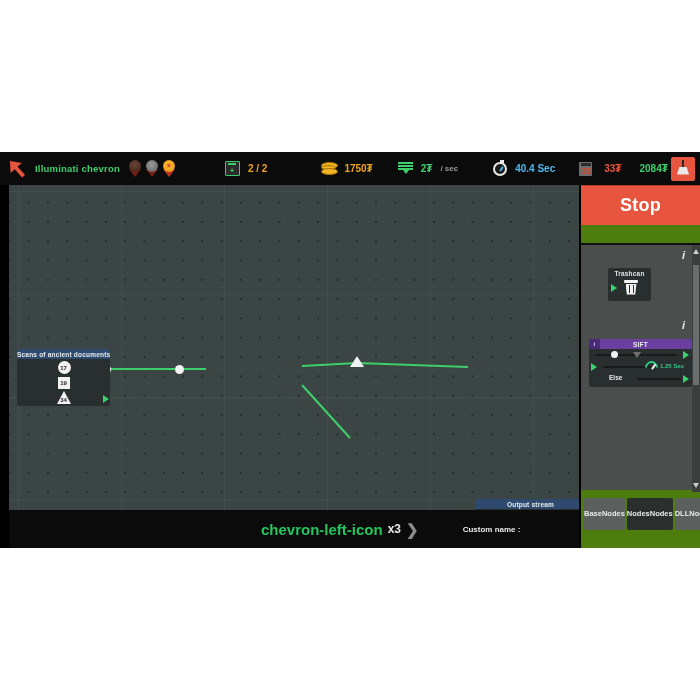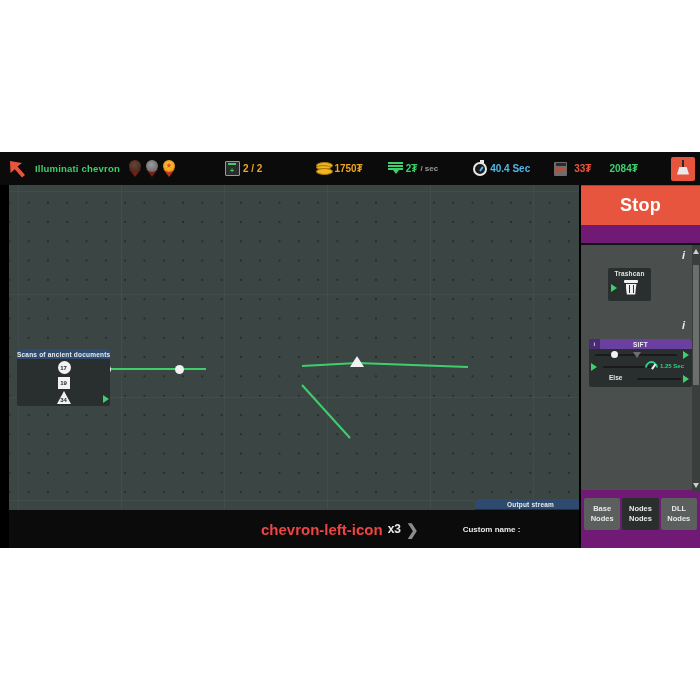--- a/index.html
+++ b/index.html
@@ -50,21 +50,21 @@
   .medal.gold .disc { background: radial-gradient(circle at 50% 45%, #ffd24a 0%, #f0a51e 55%, #c97d0c 100%); }
   .medal.gold .star {
     position: absolute; left: 5px; top: 3px;
     width: 6px; height: 6px;
     background: #e8442a;
     clip-path: polygon(50% 0%, 61% 35%, 98% 35%, 68% 57%, 79% 91%, 50% 70%, 21% 91%, 32% 57%, 2% 35%, 39% 35%);
   }
   .medal.silver .disc { background: radial-gradient(circle at 45% 40%, #9c9c9c 0%, #6e6e6e 70%, #4c4c4c 100%); }
   .medal.bronze .disc { background: radial-gradient(circle at 45% 40%, #6a4334 0%, #4a2c22 70%, #331d16 100%); }
 
-  .stat { display: flex; align-items: center; gap: 3px; white-space: nowrap; }
+  .stat { display: flex; align-items: center; gap: 8px; white-space: nowrap; }
   .stat .lbl { font-size: 10px; font-weight: bold; }
   .g-green { color: #3ecf6d; }
   .g-orange { color: #f0a51e; }
   .g-red { color: #e8553f; }
   .g-cyan { color: #4fb8e8; }
   .sep { font-size: 8px; color: #9a9a9a; font-weight: bold; }
 
   .ico-box {
     width: 15px; height: 15px; position: relative;
     display: inline-block;
@@ -226,33 +226,33 @@
   .tri-joint { position:absolute; width:0;height:0;
     border-left:7px solid transparent;border-right:7px solid transparent;border-bottom:11px solid #f2f2f2;}
 
   
   .bottombar {
     position:absolute; left: 9px; top: 358px; width: 570px; height: 38px;
     background: #0b0b0b; display:flex; align-items:center;
   }
   .zoom-group { display:flex; align-items:center; gap:5px; margin-left: 252px; }
   .chev { font-size: 15px; font-weight: bold; line-height: 1; }
-  .chev.l { color:#ef4444; }
+  .chev.l { color:#22c55e; }
   .chev.r { color:#8c8c8c; }
   .zoom-val { font-size:12px; font-weight:bold; color:#e9e9e9; }
   .scheme-group { display:flex; align-items:center; gap:6px; margin-left: 44px; }
   .scheme-lbl { font-size:8px;font-weight:bold;color:#e9e9e9;white-space:nowrap; }
   .scheme-input {
     width:145px; height:17px; background:#4a4f4e; border:none; border-radius:1px;
     color:#f0f0f0; font-size:8.5px; font-weight:bold; padding:0 6px;
     font-family:"Liberation Sans", sans-serif;
   }
 
   
-  .sidebar { position:absolute; left:581px; top:33px; width:119px; height:363px; background:#701a75; }
+  .sidebar { position:absolute; left:581px; top:33px; width:119px; height:363px; background:#4d7c0f; }
   .stop-btn {
     width:119px; height:40px; background:#e8553f;
     display:flex;align-items:center;justify-content:center;
     color:#fff; font-size:18px; font-weight:bold; letter-spacing:.3px;
     border-top: 1px solid #b03f2d;
   }
   .search-box {
     width:119px; height:17px; background:#2a2a2a; border-top:1px solid #101010;
     display:flex;align-items:center;
   }
@@ -279,21 +279,21 @@
   .pal-node { position:absolute; background:#282f2e; border-radius:2px; }
   #pal-trash { left:27px; top:23px; width:43px; height:33px; }
   #pal-sift { left:8px; top:94px; width:103px; }
 
   .tabs {
     position:absolute; left:0; top:309px; width:119px; height:40px;
     display:flex; gap:2px; padding: 4px 3px;
   }
   .tab {
     flex:1; background:#5b605f; border-radius:2px;
-    display:flex;flex-direction:column;align-items:center;justify-content:center;
+    display:flex;flex-direction:row;align-items:center;justify-content:center;
     color:#e9e9e9; font-size:7.5px; font-weight:bold; line-height:10px;
     text-align:center;
   }
   .tab.active { background:#2a2f2e; }
 </style>
 </head>
 <body>
 
 <div id="app">
 

